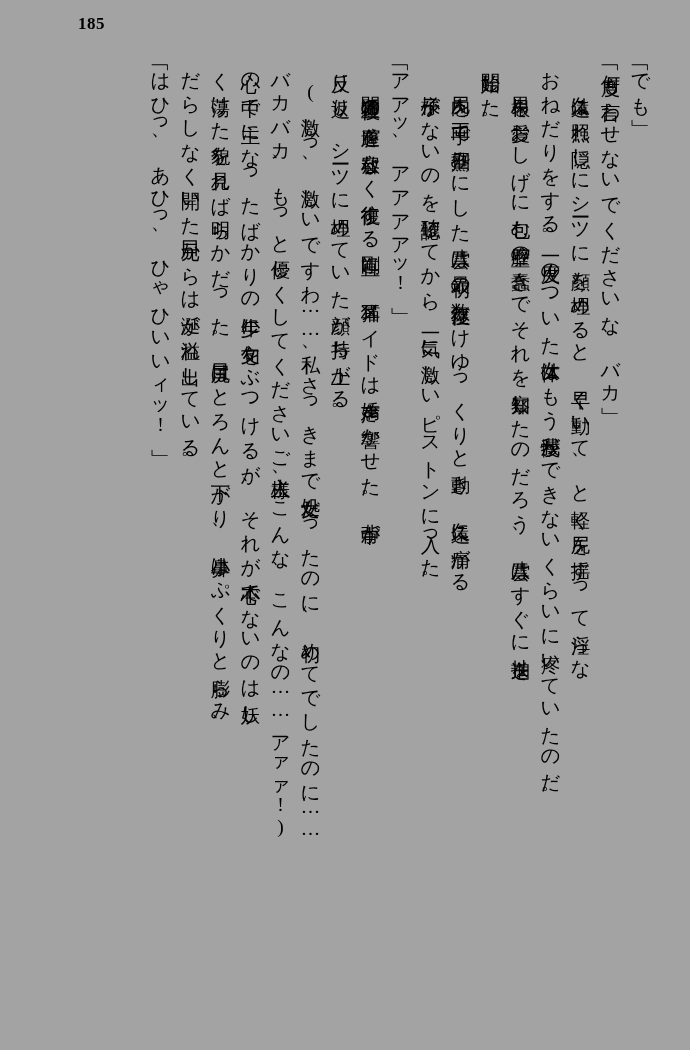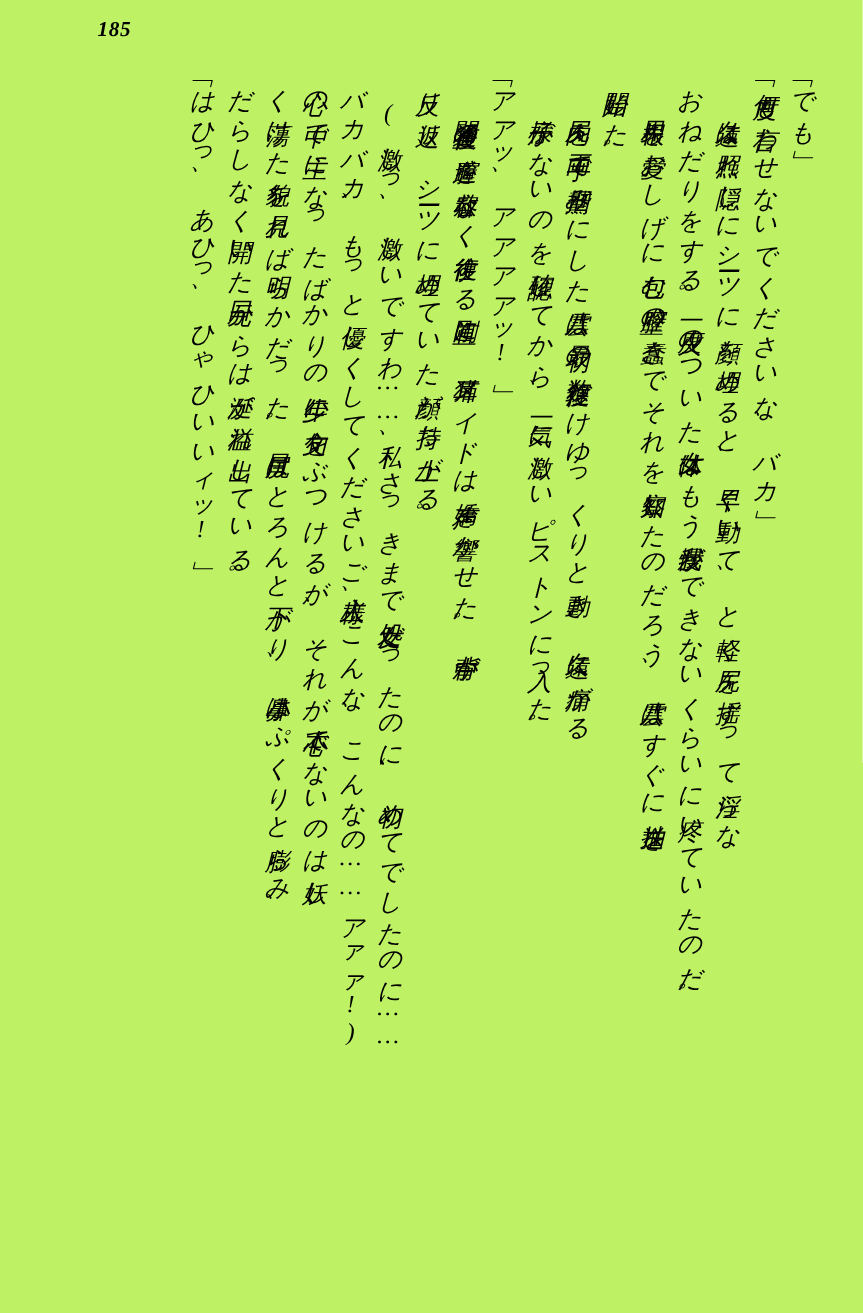--- a/index.html
+++ b/index.html
@@ -11,22 +11,21 @@
     width: 690px;
     height: 1050px;
     font-family: "Liberation Serif", "DejaVu Serif", serif;
     color: #000000;
     overflow: hidden;
     position: relative;
   }
   .page {
     position: absolute;
     inset: 0;
-    background: #bef264;
-    font-style: italic;
+    background: #a3a3a3;
   }
   .page-number {
     position: absolute;
     top: 14px;
     left: 78px;
     font-size: 17px;
     font-weight: bold;
     letter-spacing: 0.5px;
     font-family: "Liberation Serif", "DejaVu Serif", serif;
   }

